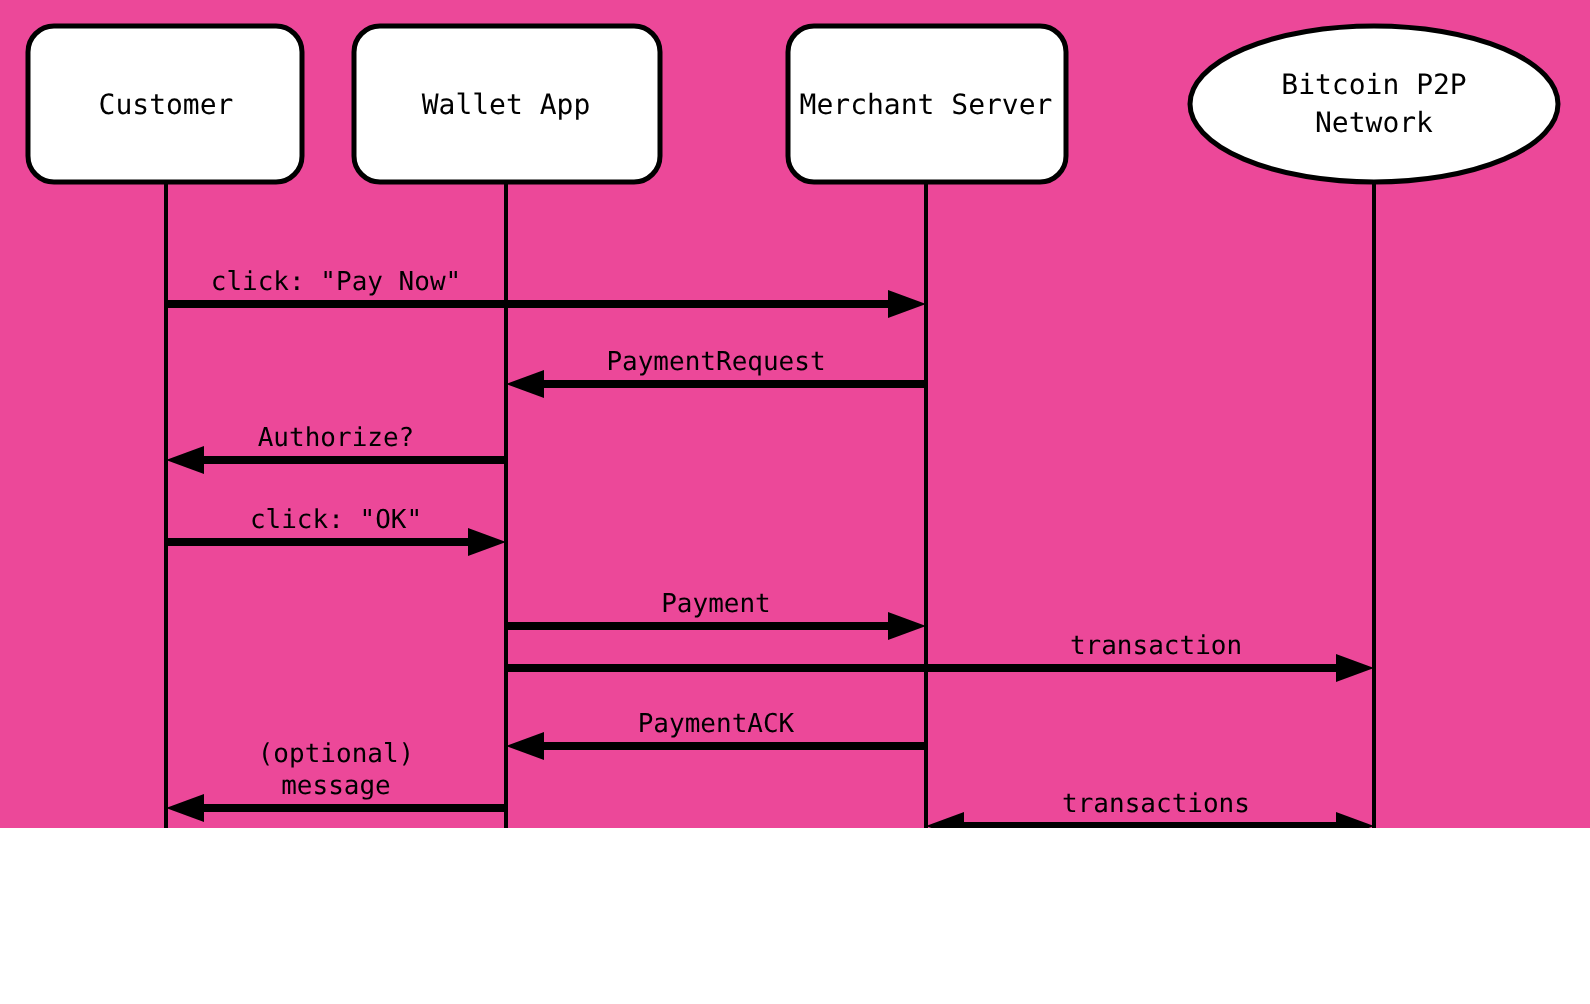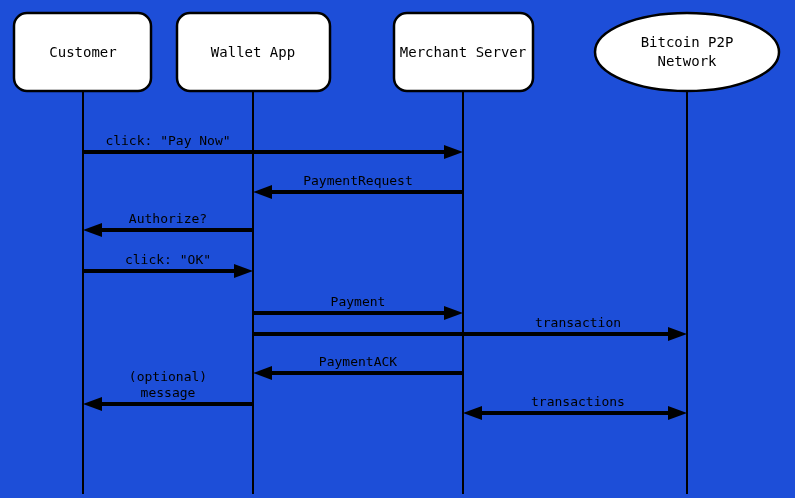--- a/index.html
+++ b/index.html
@@ -3,22 +3,22 @@
 <meta charset="utf-8">
 <style>
   html, body {
     margin: 0;
     padding: 0;
     background: #ffffff;
   }
   .stage {
     position: relative;
     width: 795px;
-    height: 498px;
-    background: #1d4ed8;
+    height: 414px;
+    background: #ec4899;
     overflow: hidden;
   }
   svg text {
     font-family: "DejaVu Sans Mono", "Liberation Mono", monospace;
     fill: #000000;
   }
   text.actor-label {
     font-size: 14px;
   }
   text.message-label {

